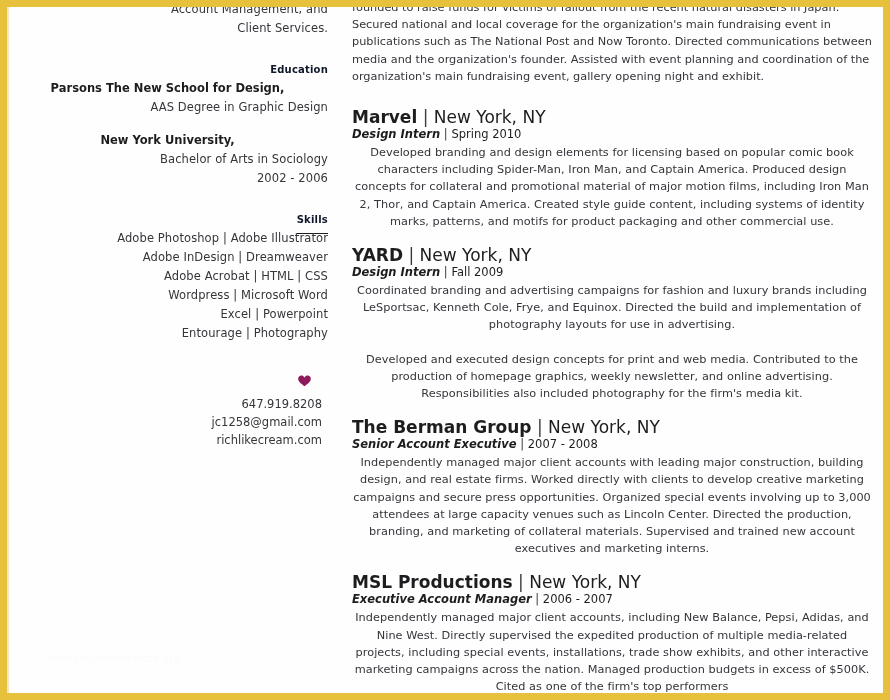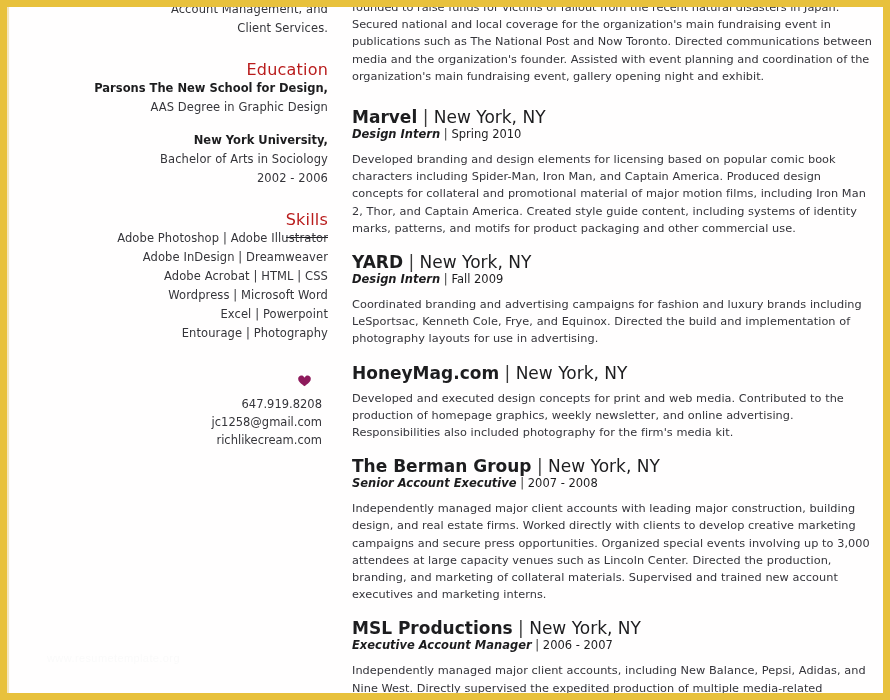--- a/index.html
+++ b/index.html
@@ -65,37 +65,38 @@
     color: #2b2b2b;
   }
   #sidebar .sb-line {
     font-size: 11.5px;
     line-height: 19px;
     color: #35353a;
     letter-spacing: 0.1px;
     padding-right: 6px;
   }
   #sidebar .sb-heading {
-    font-size: 16px;
-    font-weight: normal;
+    font-size: 10px;
+    font-weight: bold;
     line-height: 19px;
-    color: #b91c1c;
+    color: #0f172a;
     padding-right: 6px;
     letter-spacing: 0.2px;
   }
   #sidebar .sb-heading.underlined span.hd-text {
     border-bottom: 1.3px solid #1d1d1f;
     padding-bottom: 8px;
   }
   #sidebar .sb-sub {
     font-size: 11.5px;
     font-weight: bold;
     line-height: 19px;
     color: #1d1d1f;
     padding-right: 6px;
+    text-align: center;
   }
   .gap-lg { height: 22px; }
   .gap-md { height: 14px; }
 
   
   #contact-block {
     margin-top: 30px;
     text-align: right;
     padding-right: 6px;
   }
@@ -145,22 +146,22 @@
   }
   .job-role .role-name {
     font-weight: bold;
     font-style: italic;
     margin-top: 13px;
   }
   .job-desc {
     font-size: 11.3px;
     line-height: 17.2px;
     color: #34343a;
-    margin-top: 8px;
-    text-align: left;
+    margin-top: 1px;
+    text-align: center;
     letter-spacing: 0.05px;
   }
   .lead-paragraph {
     font-size: 11.3px;
     line-height: 17.2px;
     color: #34343a;
     margin-bottom: 24px;
   }
 
   
@@ -250,25 +251,20 @@
         </div>
         <div class="job-role">
           <span class="role-name">Design Intern</span>
           <span class="sep">|</span>
           <span>Fall 2009</span>
         </div>
         <div class="job-desc">Coordinated branding and advertising campaigns for fashion and luxury brands including LeSportsac, Kenneth Cole, Frye, and Equinox. Directed the build and implementation of photography layouts for use in advertising.</div>
       </div>
 
       <div class="job">
-        <div class="job-company">
-          <span class="co-name">HoneyMag.com</span>
-          <span class="sep">|</span>
-          <span>New York, NY</span>
-        </div>
         <div class="job-desc">Developed and executed design concepts for print and web media. Contributed to the production of homepage graphics, weekly newsletter, and online advertising. Responsibilities also included photography for the firm's media kit.</div>
       </div>
 
       <div class="job">
         <div class="job-company">
           <span class="co-name">The Berman Group</span>
           <span class="sep">|</span>
           <span>New York, NY</span>
         </div>
         <div class="job-role">

